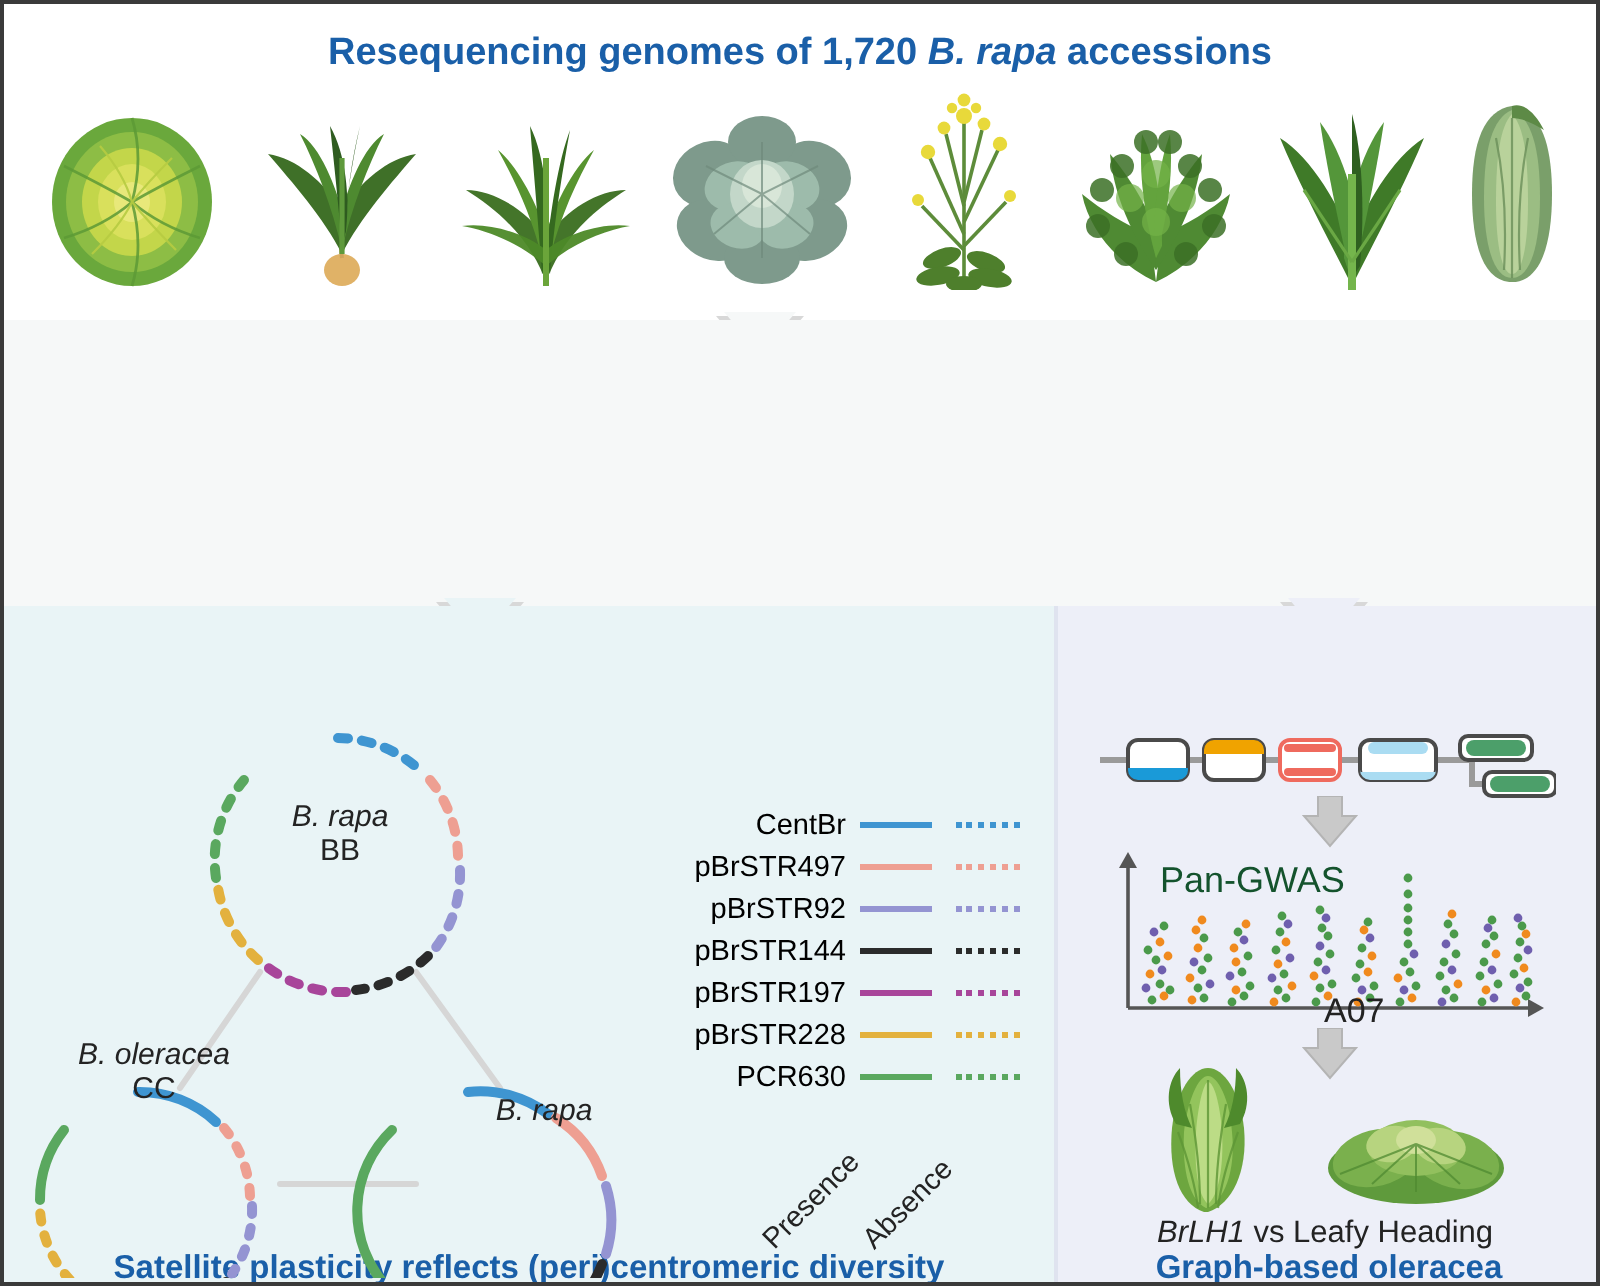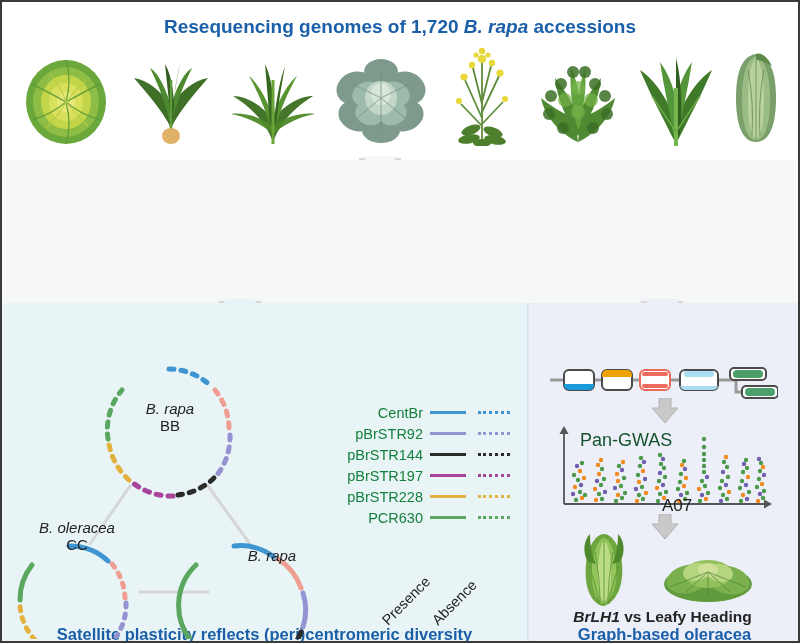--- a/index.html
+++ b/index.html
@@ -134,21 +134,21 @@
   #legend {
     position: absolute; left: 318px; top: 400px;
     width: 190px;
   }
   .legend-row {
     display: flex; align-items: center;
     height: 21px;
   }
   .legend-name {
     flex: 1; text-align: right;
-    font-size: 14.5px; color: #15803d;
+    font-size: 14.5px; color: #000000;
     padding-right: 7px; white-space: nowrap;
   }
   .legend-solid {
     width: 36px; height: 0;
     border-top-width: 3.5px; border-top-style: solid;
     margin-right: 12px;
   }
   .legend-dotted {
     width: 32px; height: 0;
     border-top-width: 3.5px; border-top-style: dotted;
@@ -187,21 +187,21 @@
   #arrow-gwas-to-plants { left: 648px; top: 512px; }
 
   
   #brlh-plants {
     position: absolute; left: 548px; top: 530px;
     width: 230px; height: 75px;
   }
   #brlh-caption {
     position: absolute; left: 525px; top: 606px;
     width: 271px; text-align: center;
-    font-size: 15.5px; color: #232323; font-weight: bold;
+    font-size: 15.5px; color: #232323;
   }
 </style>
 </head>
 <body>
 
 <div id="figure">
 
   <div class="panel" id="panel-resequencing">
     <div class="title" id="title-resequencing">
       <span>Resequencing genomes of 1,720 </span><span class="ital">B. rapa</span><span> accessions</span>
@@ -508,20 +508,25 @@
     <span class="sp">B. rapa</span>
   </div>
 
   <div id="legend">
     <div class="legend-row">
       <span class="legend-name">CentBr</span>
       <span class="legend-solid" style="border-top-color:#3f95d1"></span>
       <span class="legend-dotted" style="border-top-color:#3f95d1"></span>
     </div>
     <div class="legend-row">
+      <span class="legend-name">pBrSTR497</span>
+      <span class="legend-solid" style="border-top-color:#ee9f92"></span>
+      <span class="legend-dotted" style="border-top-color:#ee9f92"></span>
+    </div>
+    <div class="legend-row">
       <span class="legend-name">pBrSTR92</span>
       <span class="legend-solid" style="border-top-color:#9494d2"></span>
       <span class="legend-dotted" style="border-top-color:#9494d2"></span>
     </div>
     <div class="legend-row">
       <span class="legend-name">pBrSTR144</span>
       <span class="legend-solid" style="border-top-color:#2b2b2b"></span>
       <span class="legend-dotted" style="border-top-color:#2b2b2b"></span>
     </div>
     <div class="legend-row">

